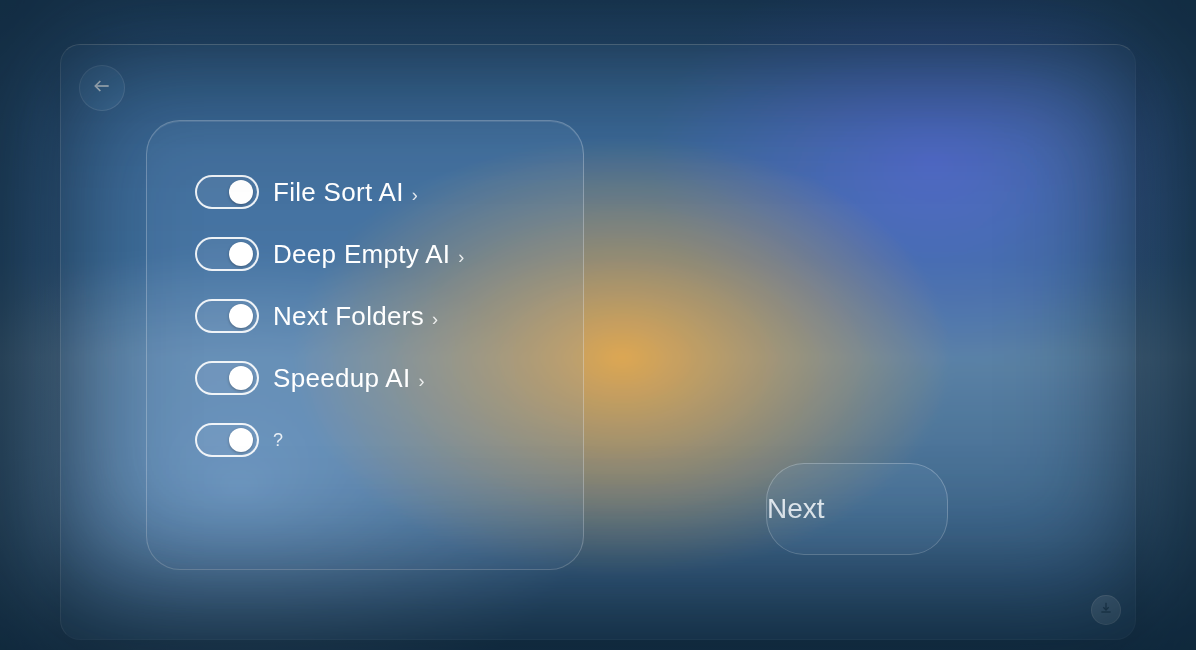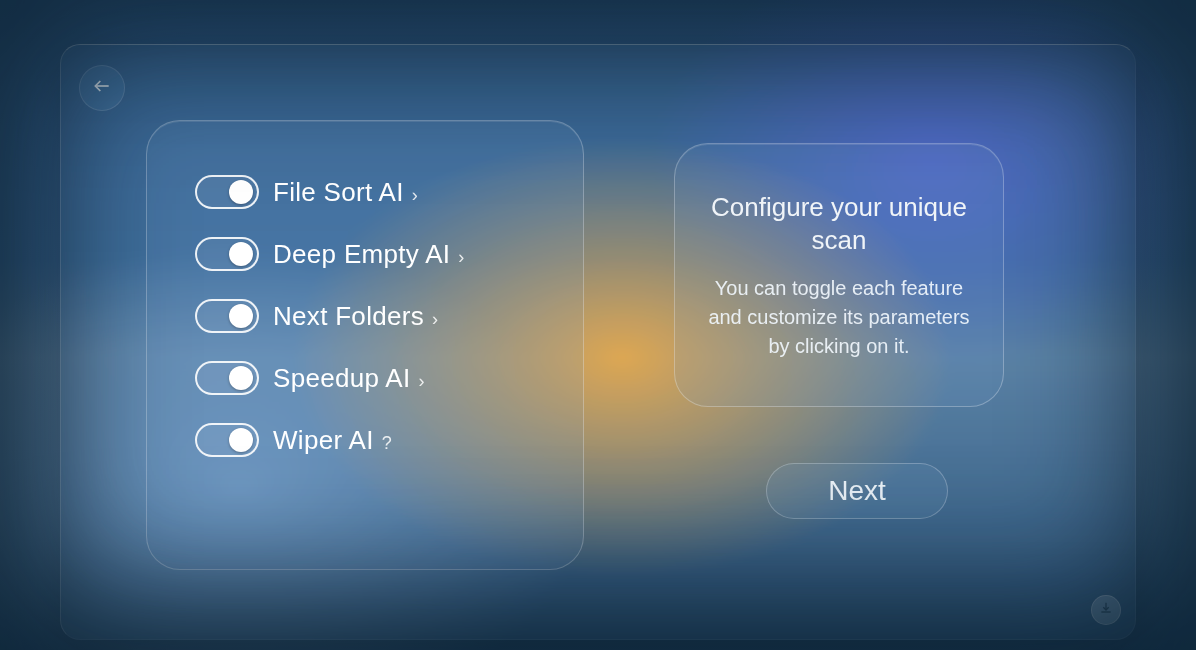--- a/index.html
+++ b/index.html
@@ -116,28 +116,28 @@
   .info-body{
     font-size:20px;
     font-weight:300;
     line-height:1.45;
     color:rgba(240,246,252,0.92);
   }
 
   .next-btn{
     position:absolute;
     left: 705px; top: 418px;
-    width: 182px; height: 56px;
+    width: 182px; height: 92px;
     border-radius: 38px;
     border:1px solid rgba(255,255,255,0.25);
     background: rgba(110,155,195,0.16);
     color:#eaf1f7;
     font-size:28px;
     font-weight:300;
-    display:flex; align-items:center; justify-content:center;
+    display:flex; align-items:center; justify-content:flex-start;
     cursor:pointer;
   }
 
   .download-btn{
     position:absolute;
     right:14px; bottom:14px;
     width:30px; height:30px;
     border-radius:50%;
     background: rgba(170,195,215,0.35);
     border:1px solid rgba(255,255,255,0.2);
@@ -197,30 +197,25 @@
         <div class="feature-label">
           <span>Speedup AI</span>
           <span class="suffix">›</span>
         </div>
       </div>
       <div class="feature-row">
         <div class="toggle">
             <div class="knob"></div>
           </div>
         <div class="feature-label">
-          <span>Wiper AI</span>
           <span class="suffix">?</span>
         </div>
       </div>
     </div>
 
-    <div class="panel info-panel">
-      <div class="info-title">Configure your unique scan</div>
-      <div class="info-body">You can toggle each feature and customize its parameters by clicking on it.</div>
-    </div>
 
     <div class="next-btn">
       <span>Next</span>
     </div>
 
     <div class="download-btn">
       <span>
         <svg viewBox="0 0 24 24" fill="none" stroke="currentColor" stroke-width="2">
           <path d="M12 4v10"></path>
           <polyline points="8 11 12 15 16 11"></polyline>

